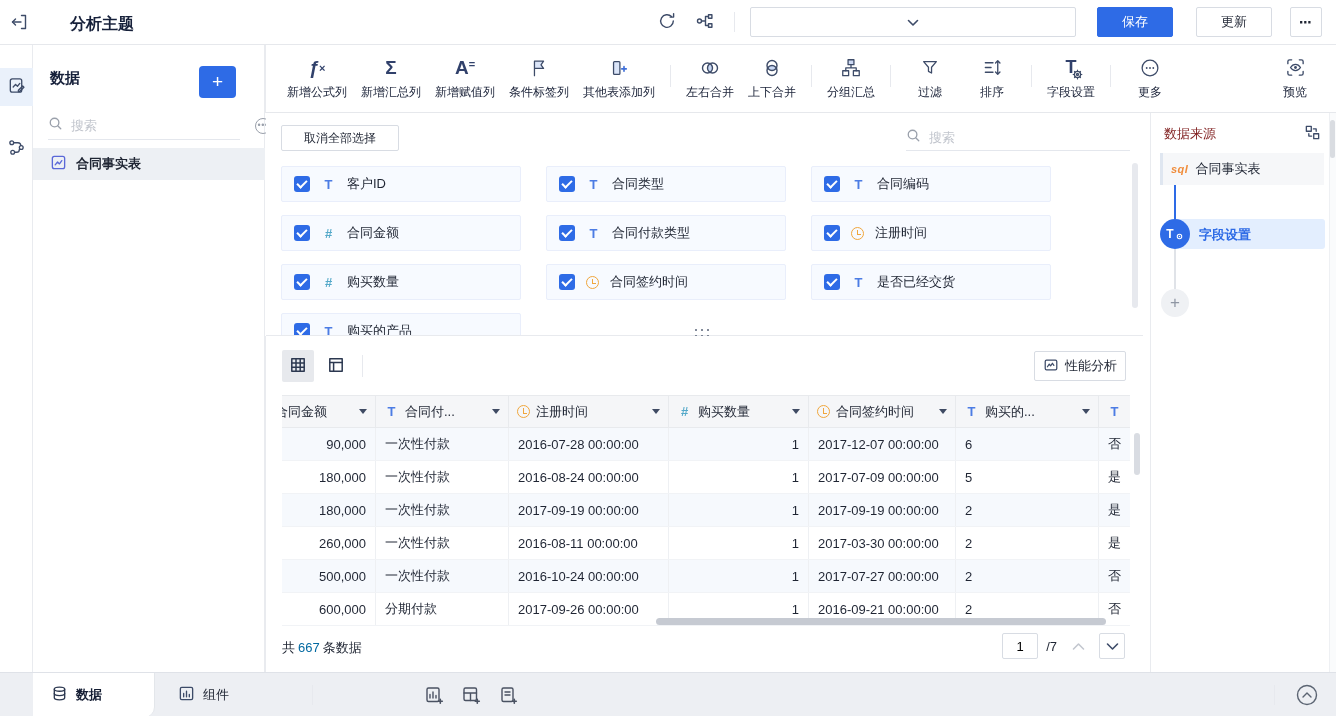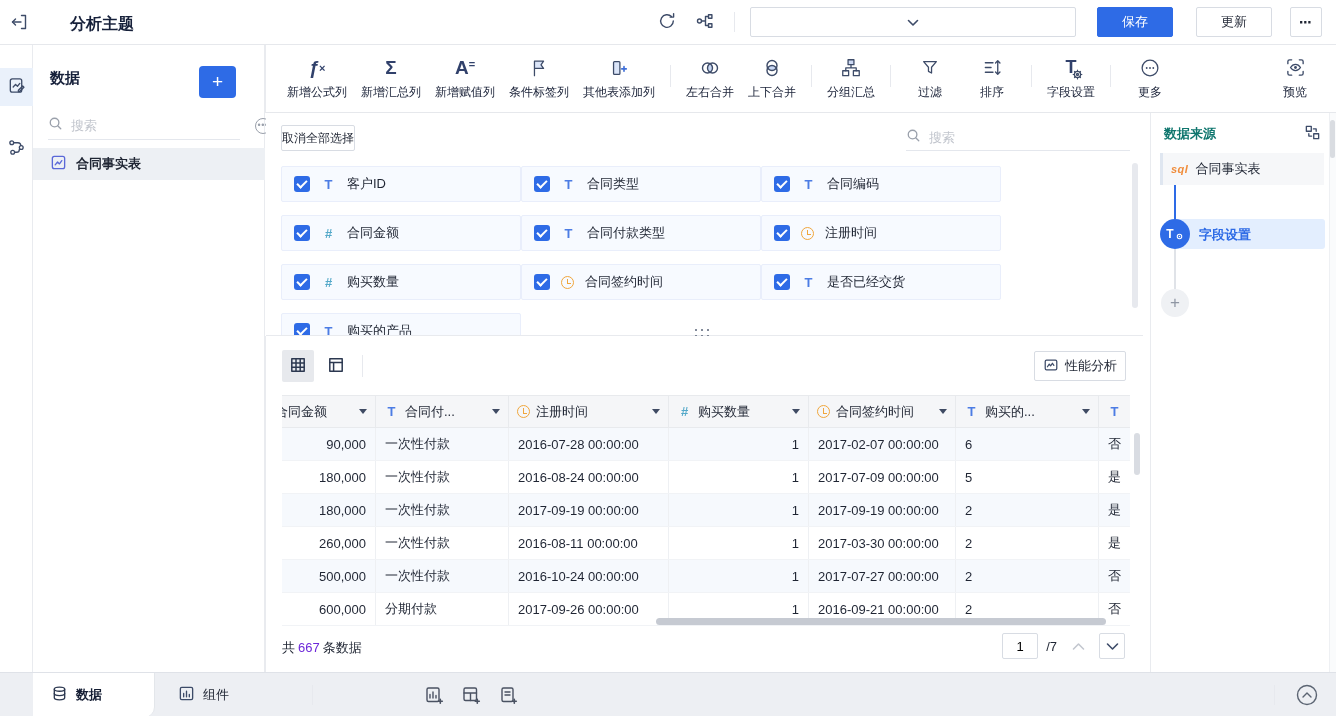--- a/index.html
+++ b/index.html
@@ -37,25 +37,25 @@
   
   .toolbar{position:absolute;left:265px;top:45px;width:1071px;height:68px;background:#fff;border-left:1px solid #e9ebef;border-bottom:1px solid #e6e8ec;display:flex;align-items:flex-start;padding:9px 10px 0 14px}
   .titem{display:flex;flex-direction:column;align-items:center;min-width:62px;padding:0 7px;cursor:pointer}
   .ticon{height:27px;display:flex;align-items:center;justify-content:center}
   .tlabel{font-size:12px;color:#1a2238;margin-top:3px;white-space:nowrap}
   .gi{font-size:19px;font-weight:600;color:#31416b;font-style:normal}
   .tsep{width:1px;height:22px;background:#e7e9ee;margin:11px 8px 0}
   .titem.preview{margin-left:auto}
   
   .fieldpanel{position:absolute;left:266px;top:113px;width:877px;height:222px;background:#fff;overflow:hidden}
-  .deselect-btn{position:absolute;left:15px;top:12px;height:26px;padding:0 0;font-size:12px}
+  .deselect-btn{position:absolute;left:15px;top:12px;height:26px;padding:0 22px;font-size:12px}
   .fp-search{position:absolute;left:640px;top:12px;width:224px;height:26px;border-bottom:1px solid #e4e7ed;display:flex;align-items:center;gap:8px}
   .fp-search input{flex:1;border:none;outline:none;font-size:13px;font-family:inherit}
   .fp-search input::placeholder{color:#c0c4cc}
-  .cards{position:absolute;left:15px;top:53px;width:746px;display:grid;grid-template-columns:repeat(3,240px);grid-auto-rows:36px;gap:13px 0}
+  .cards{position:absolute;left:15px;top:53px;width:746px;display:grid;grid-template-columns:repeat(3,240px);grid-auto-rows:36px;gap:13px 25px}
   .card{background:#f7faff;border:1px solid #e9eefb;border-radius:2px;display:flex;align-items:center;gap:11px;padding:0 12px;cursor:pointer}
   .card-label{font-size:13px;color:#1f2533}
   .cb{width:16px;height:16px;background:#2e6be6;border-radius:3px;position:relative;flex:none;cursor:pointer}
   .cb::after{content:"";position:absolute;left:5px;top:2px;width:4px;height:8px;border-right:2px solid #fff;border-bottom:2px solid #fff;transform:rotate(45deg)}
   .fi{width:15px;height:15px;display:inline-flex;align-items:center;justify-content:center;flex:none}
   .fi-text::after{content:"T";color:#4c7ce4;font-weight:700;font-size:13px}
   .fi-number::after{content:"#";color:#55a9c9;font-weight:700;font-size:13px}
   .fi-date{border:1.5px solid #f0a63c;border-radius:50%;position:relative;width:13px;height:13px}
   .fi-date::after{content:"";position:absolute;left:4.5px;top:2px;width:3px;height:4.5px;border-left:1.5px solid #f0a63c;border-bottom:1.5px solid #f0a63c}
   .fp-scroll{position:absolute;right:5px;top:50px;width:6px;height:145px;background:#e7e9ee;border-radius:3px}
@@ -77,29 +77,29 @@
   .th .sp{flex:1}
   .caret{width:0;height:0;border-left:4px solid transparent;border-right:4px solid transparent;border-top:5px solid #3f4b63;flex:none}
   .th.clip .clab{margin-left:-15px}
   .tr{height:33px;border-bottom:1px solid #f1f3f6}
   .tr:nth-child(even){background:#f6f9fd}
   .td{display:flex;align-items:center;padding:0 9px;border-right:1px solid #eef0f3;overflow:hidden;white-space:nowrap}
   .td.num{justify-content:flex-end}
   .hscroll{position:absolute;left:390px;top:282px;width:450px;height:7px;background:#c6cad2;border-radius:4px;cursor:pointer}
   .vscroll{position:absolute;left:868px;top:97px;width:6px;height:42px;background:#d9dce2;border-radius:3px;cursor:pointer}
   .t-footer{position:absolute;left:16px;top:303px;font-size:13px;color:#1f2533}
-  .t-footer .cnt{color:#6d28d9;margin:0 3px}
+  .t-footer .cnt{color:#0369a1;margin:0 3px}
   .pager{position:absolute;right:18px;top:297px;display:flex;align-items:center;gap:8px}
   .pager input{width:36px;height:26px;border:1px solid #d8dce3;border-radius:2px;text-align:center;font-size:13px;font-family:inherit;outline:none}
   .pg-up,.pg-dn{width:26px;height:26px;background:#fff;border:none;cursor:pointer;display:flex;align-items:center;justify-content:center}
   .pg-up svg{stroke:#c3c7cf}
   .pg-dn{border:1px solid #d8dce3;border-radius:2px}
   
   .dspanel{position:absolute;left:1150px;top:113px;width:186px;height:559px;background:#fff;border-left:1px solid #e9ebef}
-  .ds-title{position:absolute;left:13px;top:12px;font-size:13px;font-weight:700;color:#0f766e}
+  .ds-title{position:absolute;left:13px;top:12px;font-size:13px;font-weight:400;color:#7f1d1d}
   .ds-swap{position:absolute;right:14px;top:11px;width:18px;height:18px;cursor:pointer}
   .ds-node{position:absolute;left:9px;top:40px;width:164px;height:32px;background:#f6f7f9;border-left:3px solid #dfe6f0;display:flex;align-items:center;gap:7px;padding:0 8px;cursor:pointer}
   .sql-badge{color:#f08c3a;font-size:11px;font-weight:700;font-style:italic;letter-spacing:.5px}
   .ds-node-label{font-size:13px;color:#1f2533}
   .conn-blue{position:absolute;left:23px;top:72px;width:2px;height:36px;background:#2e6be6}
   .step-hl{position:absolute;left:22px;top:106px;width:152px;height:30px;background:#e3eefe;border-radius:3px;cursor:pointer}
   .step-circle{position:absolute;left:9px;top:106px;width:30px;height:30px;border-radius:50%;background:#2e6be6;display:flex;align-items:center;justify-content:center;gap:1px;color:#fff;font-size:12px;font-weight:700}
   .step-label{position:absolute;left:48px;top:113px;font-size:13px;font-weight:700;color:#2e6be6}
   .conn-gray{position:absolute;left:23px;top:136px;width:2px;height:40px;background:#e0e3e8}
   .ds-add{position:absolute;left:10px;top:176px;width:28px;height:28px;border-radius:50%;background:#eff1f4;border:none;color:#8f96a3;font-size:17px;line-height:26px;cursor:pointer}
@@ -450,21 +450,21 @@
         </div>
       <div class="th" style="border-right:none">
           <span class="fi fi-text"></span>
         </div>
     </div>
     <div class="tr">
       <div class="td num">90,000</div>
         <div class="td">一次性付款</div>
         <div class="td">2016-07-28 00:00:00</div>
         <div class="td num">1</div>
-        <div class="td">2017-02-07 00:00:00</div>
+        <div class="td">2017-12-07 00:00:00</div>
         <div class="td">6</div>
         <div class="td" style="border-right:none">否</div>
     </div>
     <div class="tr">
       <div class="td num">180,000</div>
         <div class="td">一次性付款</div>
         <div class="td">2016-08-24 00:00:00</div>
         <div class="td num">1</div>
         <div class="td">2017-07-09 00:00:00</div>
         <div class="td">5</div>

